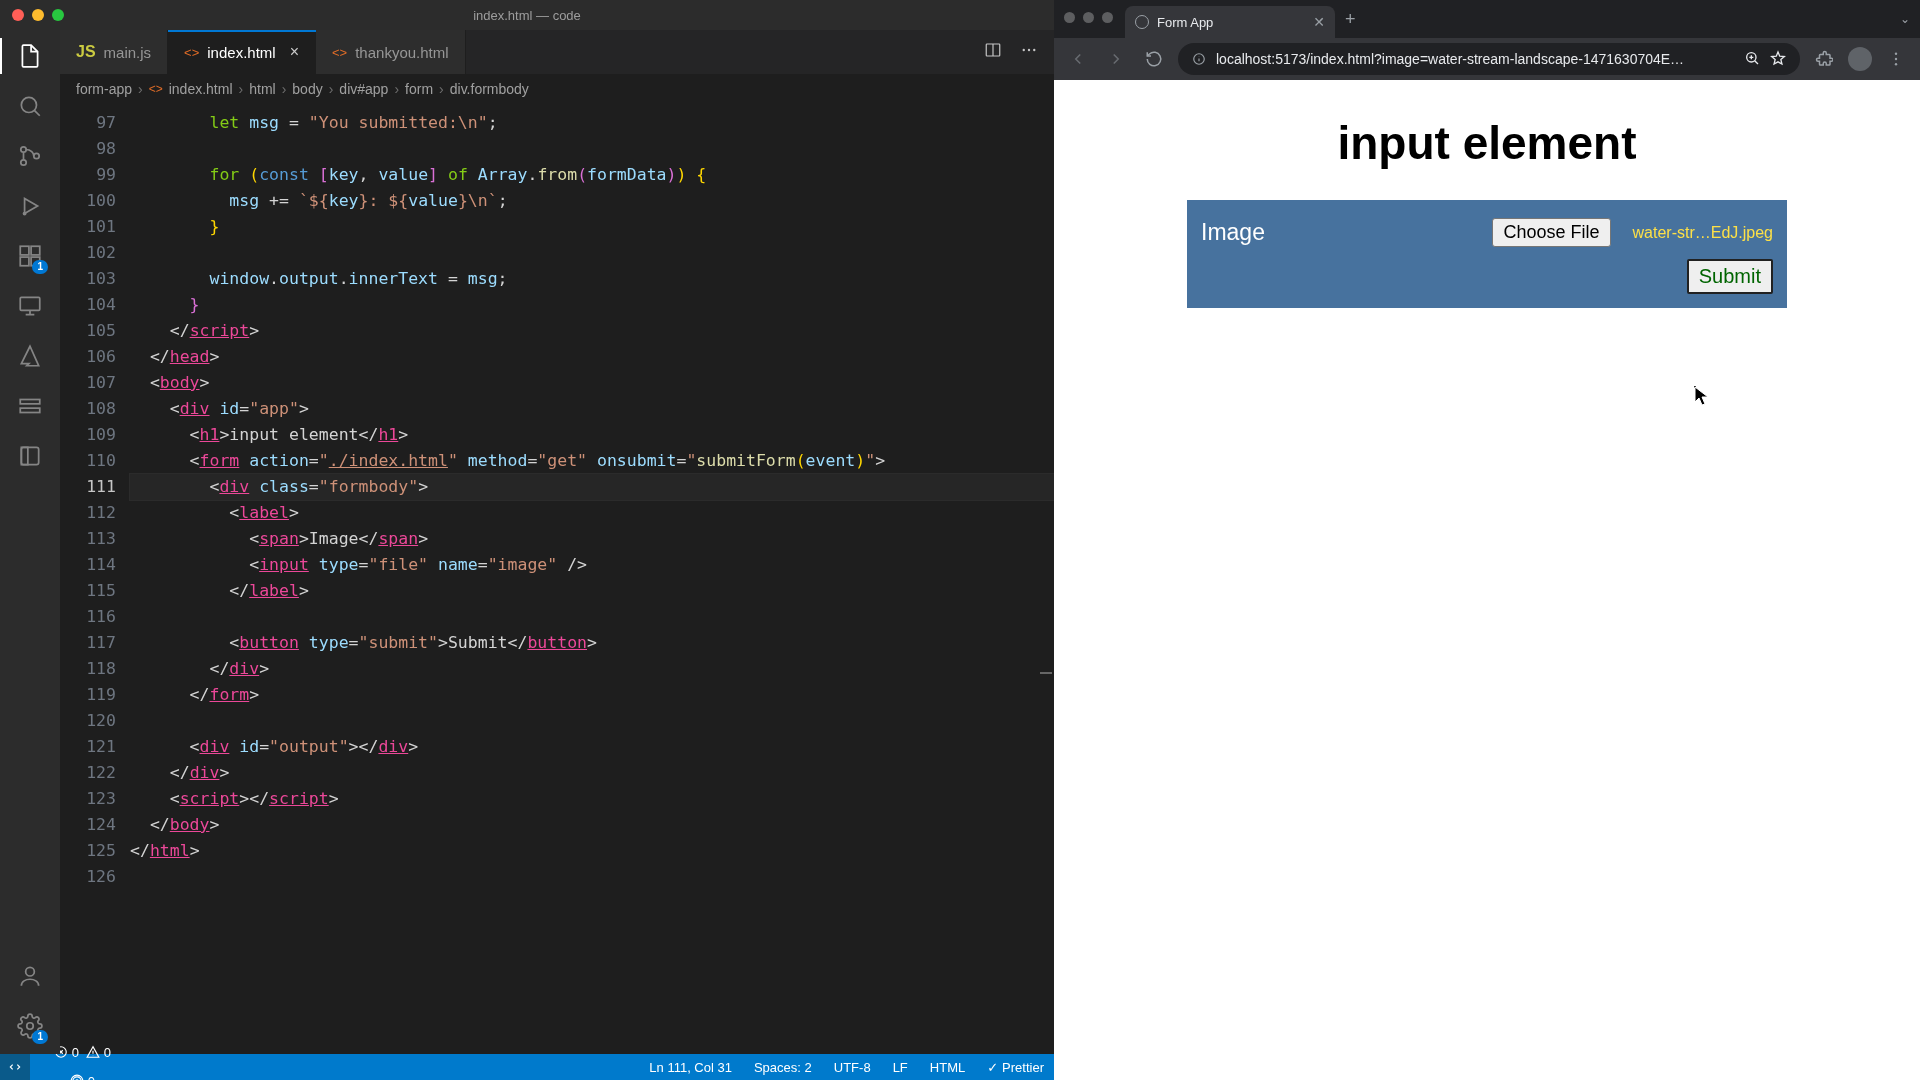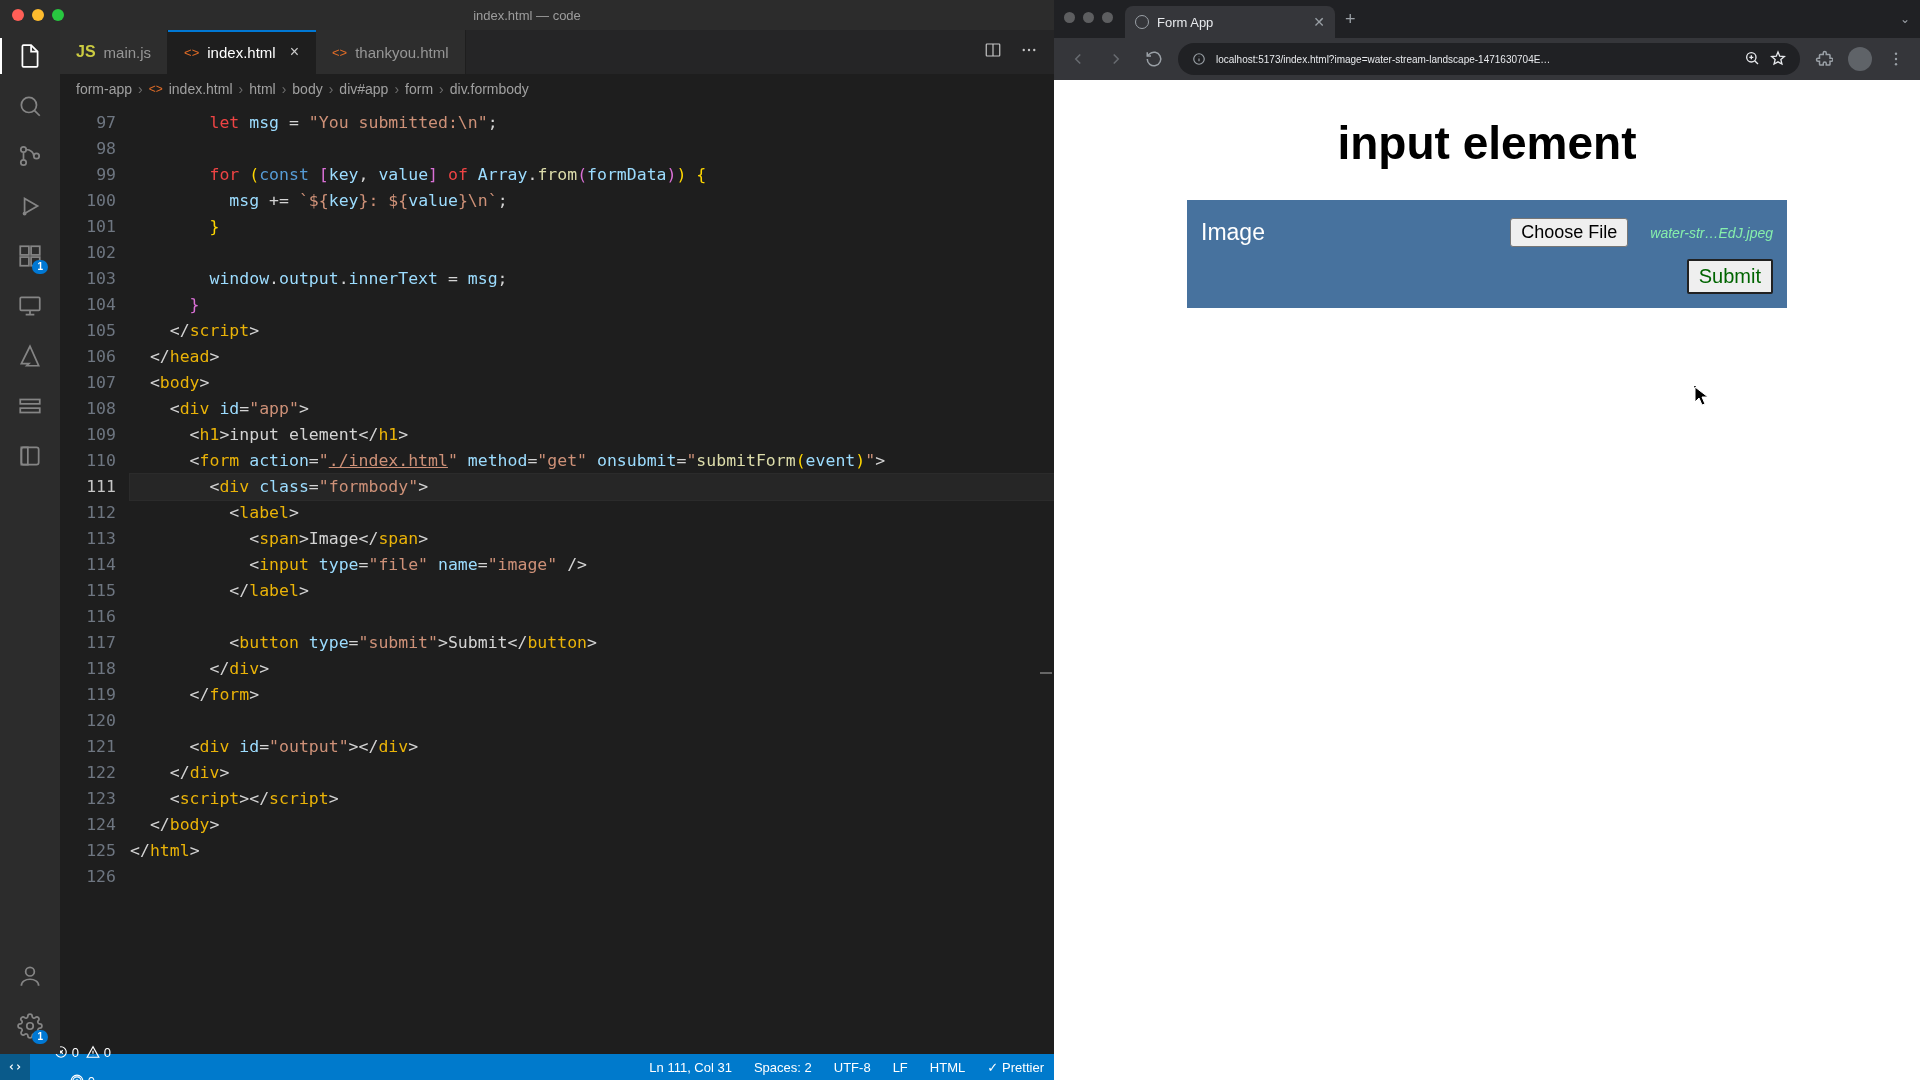--- a/index.html
+++ b/index.html
@@ -40,22 +40,22 @@
   .code { flex: 1; display: flex; font-family: "Menlo", "Consolas", monospace; font-size: 16.5px; line-height: 26px; overflow: hidden; position: relative; }
   .gutter { width: 70px; text-align: right; color: #6e7681; padding: 6px 14px 0 0; user-select: none; }
   .gutter .ln { height: 26px; }
   .gutter .ln.cur { color: #c6c6c6; }
   .codebody { flex: 1; padding-top: 6px; white-space: pre; color: #d4d4d4; position: relative; }
   .codebody .row { height: 26px; }
   .codebody .row.cur { background: rgba(255,255,255,0.04); outline: 1px solid rgba(255,255,255,0.06); }
 
   
   .k { color: #569cd6; }  
-  .kw { color: #ef4444; } 
-  .tg { color: #eab308; } 
+  .kw { color: #84cc16; } 
+  .tg { color: #ec4899; text-decoration: underline; } 
   .at { color: #9cdcfe; } 
   .st { color: #ce9178; } 
   .fn { color: #dcdcaa; } 
   .vr { color: #9cdcfe; } 
   .pn { color: #d4d4d4; } 
   .cls1 { color: #ffd700; } 
   .cls2 { color: #da70d6; } 
 
   .minimap-mark { position: absolute; right: 2px; top: 568px; width: 12px; height: 2px; background: #666; }
 
@@ -75,34 +75,34 @@
   .brtab { background: #35363a; color: #e8eaed; height: 32px; border-radius: 8px 8px 0 0; display: flex; align-items: center; padding: 0 10px; font-size: 13px; gap: 8px; min-width: 210px; }
   .brtab .globe { width: 14px; height: 14px; border: 1.5px solid #9aa0a6; border-radius: 50%; position: relative; }
   .brtab .x { margin-left: auto; color: #9aa0a6; font-size: 14px; }
   .newtab { color: #9aa0a6; font-size: 18px; margin-left: 10px; align-self: center; }
   .tabstrip-right { margin-left: auto; color: #9aa0a6; padding-right: 10px; align-self: center; font-size: 12px; }
 
   .toolbar { height: 42px; background: #35363a; display: flex; align-items: center; padding: 0 10px; gap: 10px; }
   .nav-ico { width: 28px; height: 28px; display: flex; align-items: center; justify-content: center; color: #9aa0a6; border-radius: 50%; }
   .nav-ico.disabled { opacity: .5; }
   .nav-ico svg { width: 18px; height: 18px; }
-  .omnibox { flex: 1; background: #202124; border-radius: 20px; height: 32px; display: flex; align-items: center; padding: 0 14px; color: #e8eaed; font-size: 10px; gap: 10px; }
+  .omnibox { flex: 1; background: #202124; border-radius: 20px; height: 32px; display: flex; align-items: center; padding: 0 14px; color: #e8eaed; font-size: 14px; gap: 10px; }
   .omnibox .secure { color: #9aa0a6; display: flex; }
   .toolbar-right { display: flex; align-items: center; gap: 10px; color: #9aa0a6; }
   .avatar { width: 24px; height: 24px; border-radius: 50%; background: #5f6368; }
 
   .viewport { flex: 1; background: #fff; position: relative; }
   .page { padding: 20px 30px; }
   .page h1 { font-family: "Helvetica Neue", Arial, sans-serif; font-size: 46px; font-weight: 800; text-align: center; color: #000; margin: 16px 0 30px; }
   .formbody { background: #47729e; padding: 18px 14px 14px; width: 600px; margin: 0 auto; }
   .form-row { display: flex; align-items: center; justify-content: space-between; }
   .form-label { color: #fff; font-size: 23px; }
   .file-widget { display: flex; align-items: center; gap: 22px; }
   .file-btn { background: #efefef; border: 1px solid #767676; border-radius: 3px; padding: 3px 10px; font-size: 18px; color: #000; }
-  .file-name { color: #86efac; font-size: 14px; font-style: italic; }
+  .file-name { color: #fde047; font-size: 16px; }
   .submit-row { text-align: right; margin-top: 12px; }
   .submit-btn { background: #efefef; border: 2px solid #212121; padding: 4px 10px; font-size: 20px; color: #006400; border-radius: 2px; }
 
   .cursor-arrow { position: absolute; top: 306px; left: 640px; width: 14px; height: 20px; pointer-events: none; }
   .cursor-arrow::before { content: ""; position: absolute; border-left: 2px solid #000; border-bottom: 2px solid #000; width: 0; height: 0; }
   .cursor-arrow svg { width: 16px; height: 22px; filter: drop-shadow(0 0 1px #fff); }
 
 </style>
 </head>
 <body>

